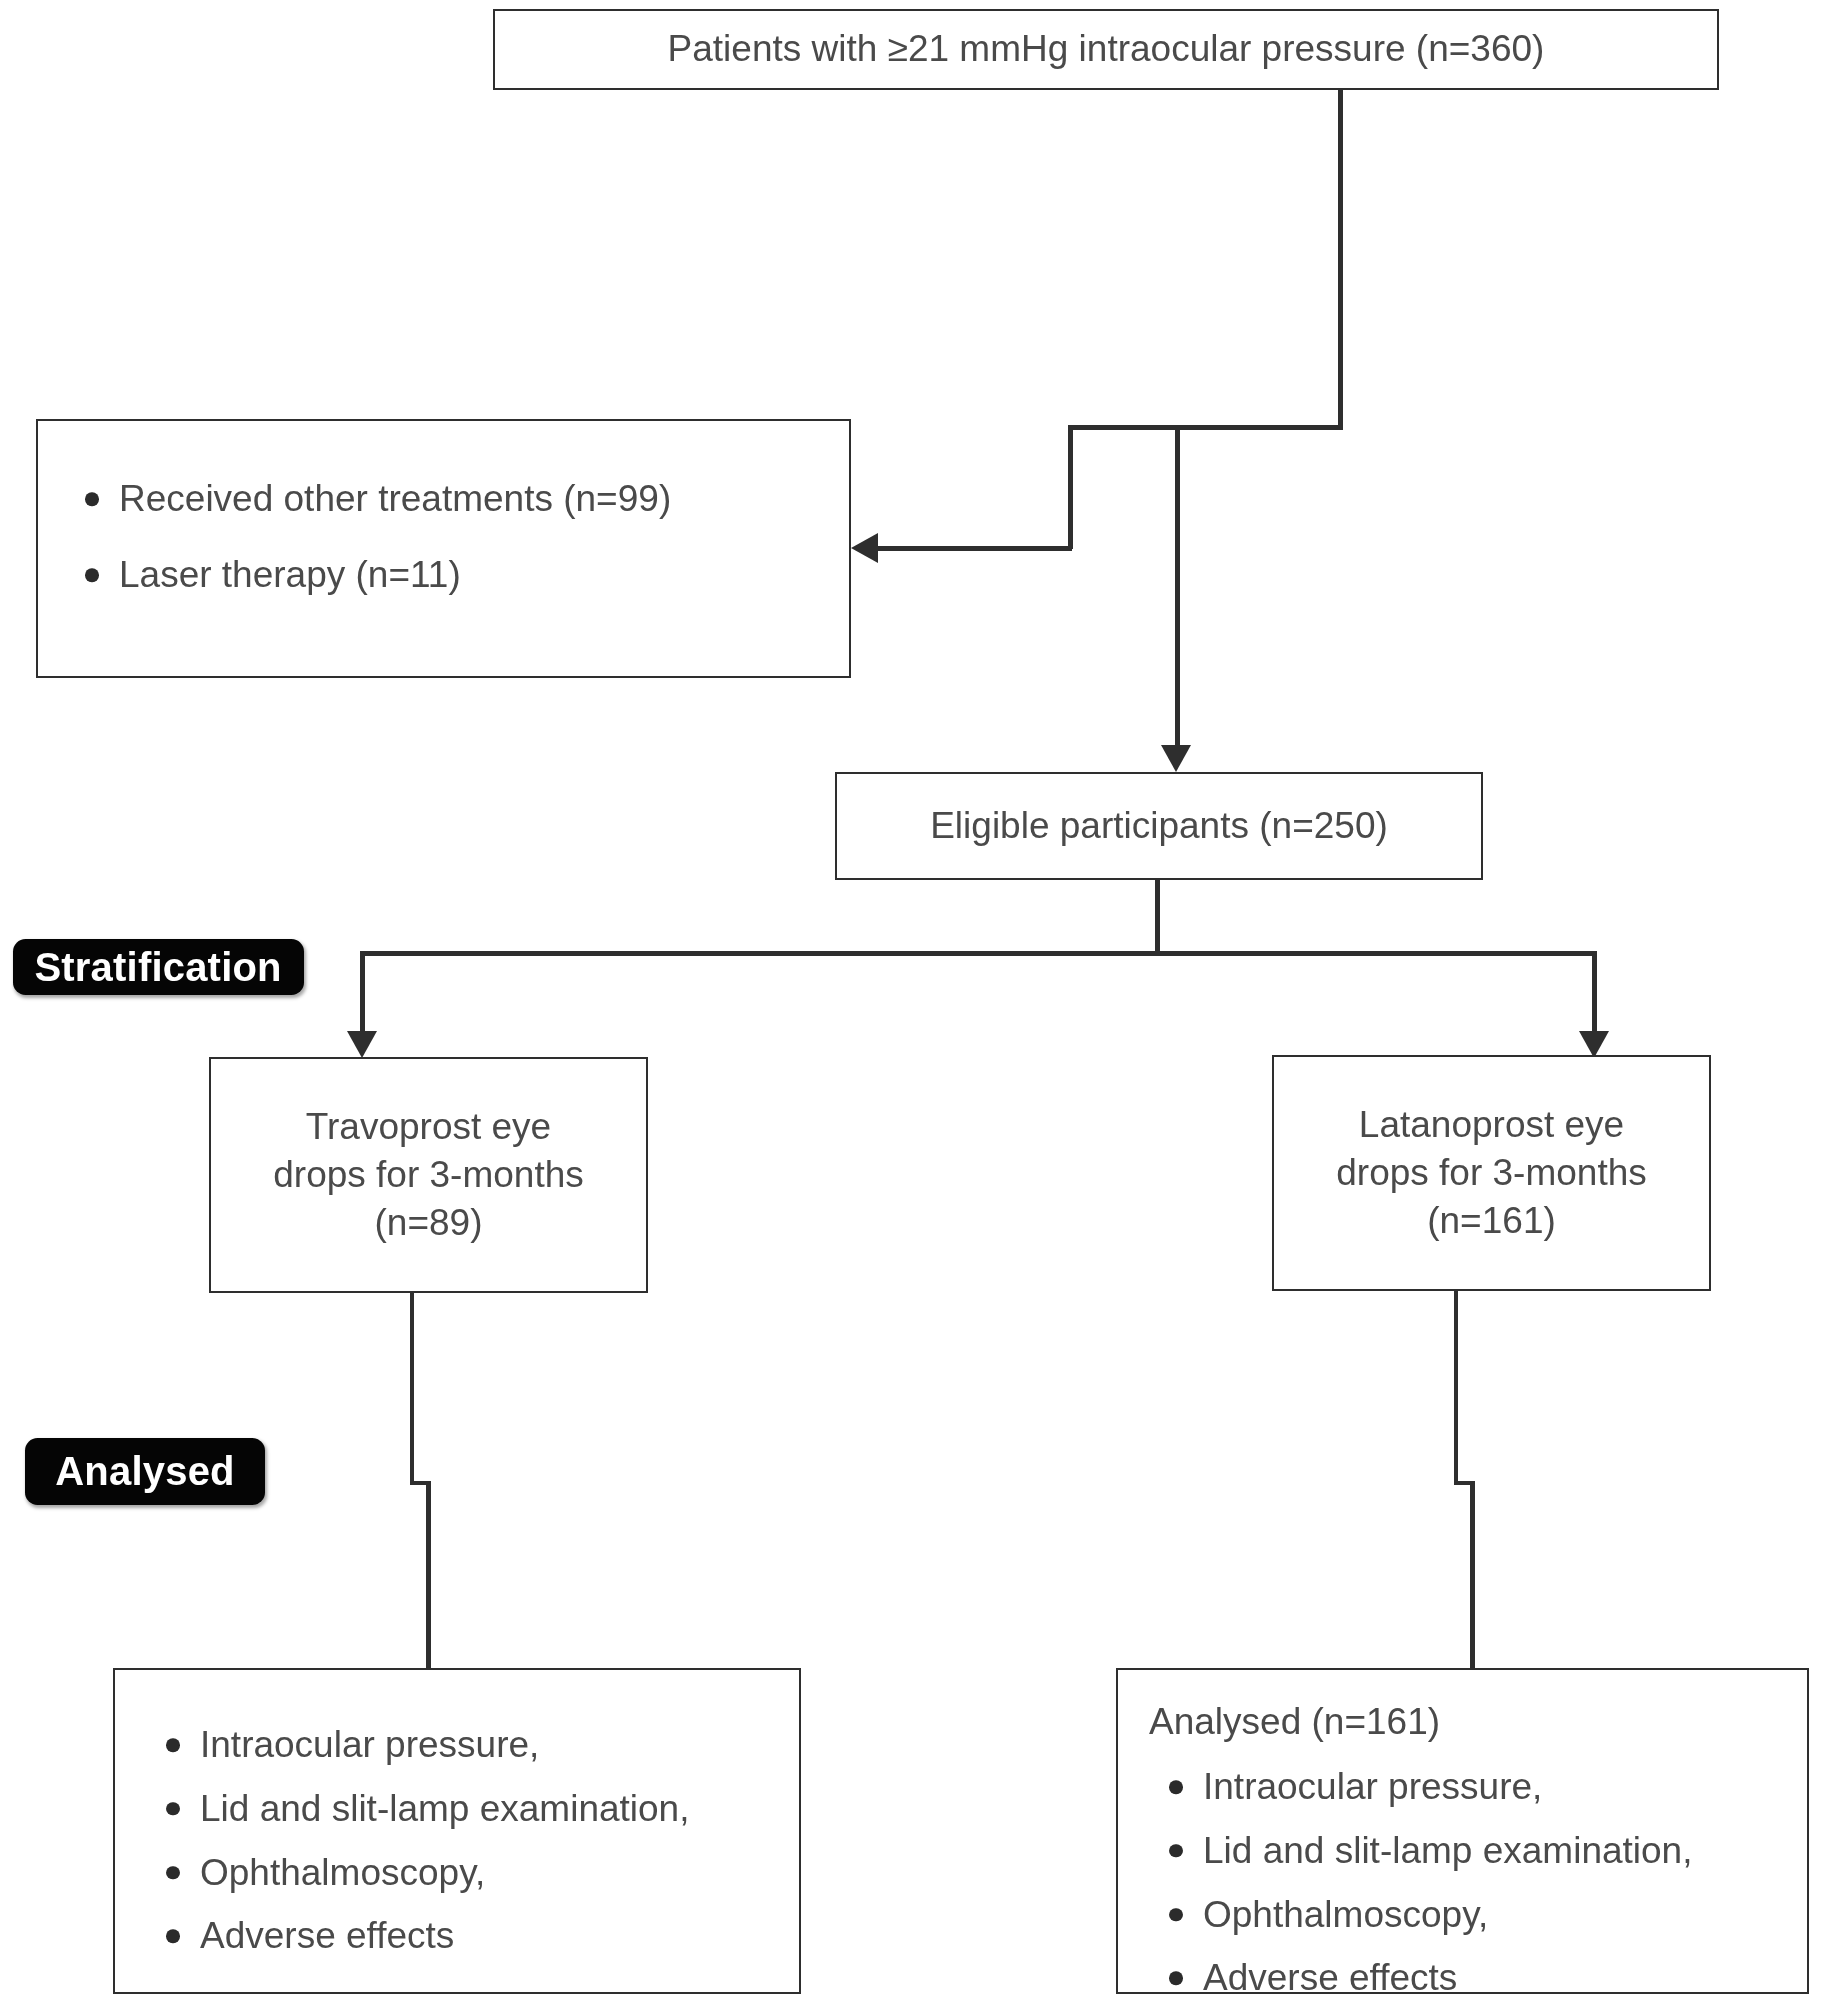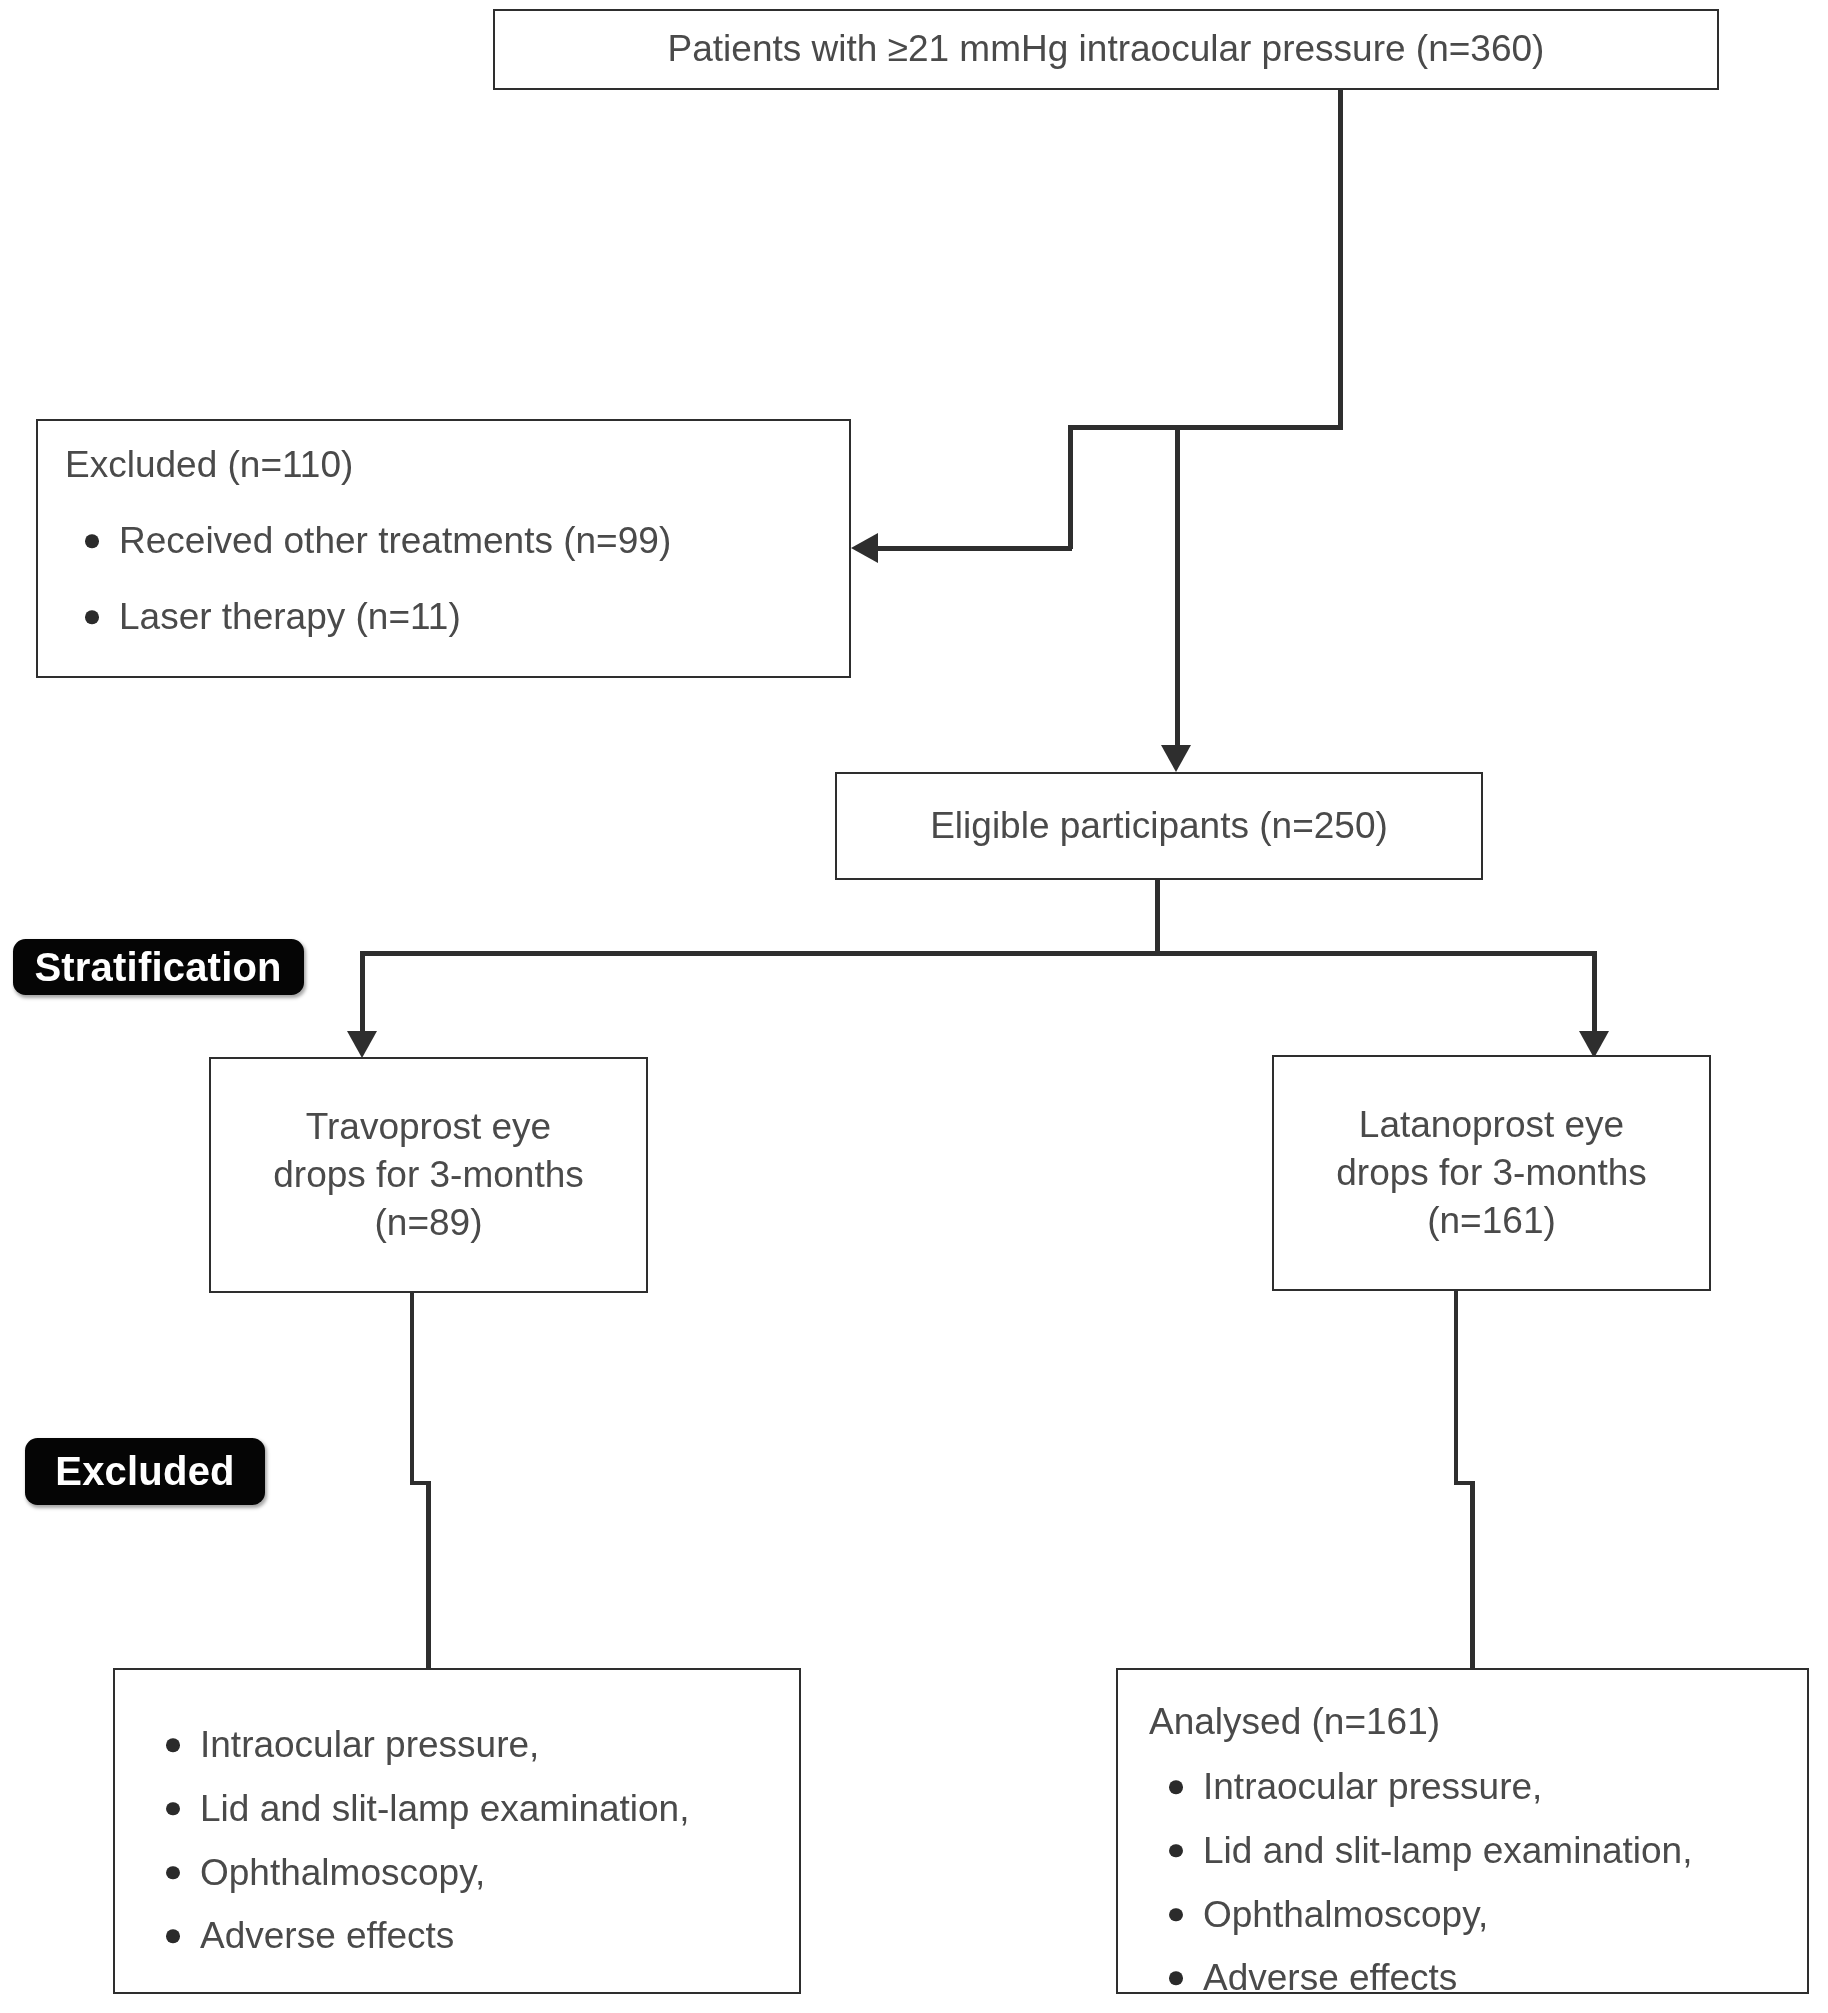--- a/index.html
+++ b/index.html
@@ -118,21 +118,20 @@
   <div class="ln vl" style="left:1338px; top:90px; width:4.5px; height:338px;"></div>
   <div class="ln hl" style="left:1068px; top:425px; width:275px; height:4.5px;"></div>
   <div class="ln vl" style="left:1068px; top:425px; width:4.5px; height:124px;"></div>
   <div class="ln hl" style="left:878px; top:546px; width:194px; height:4.5px;"></div>
   <div class="arrow-left" style="left:851px; top:533px;"></div>
 
   <div class="ln vl" style="left:1175px; top:427px; width:4.5px; height:321px;"></div>
   <div class="arrow-down" style="left:1161px; top:745px;"></div>
 
   <div class="fbox listbox" style="left:36px; top:419px; width:815px; height:259px; padding:23.4px 12.6px 0 27px;">
-    <div class="listtitle">Excluded (n=110)</div>
     <ul class="bullets" style="margin-top:34px;">
       <li>Received other treatments (n=99)</li>
       <li style="margin-top:34px;"> Laser therapy (n=11)</li>
     </ul>
   </div>
 
   <div class="fbox center" style="left:835px; top:772px; width:648px; height:108px;">
     <div class="boxtitle">Eligible participants (n=250)</div>
   </div>
 
@@ -161,21 +160,21 @@
 
   <div class="ln vl-thin" style="left:410px; top:1293px; width:3.6px; height:191px;"></div>
   <div class="ln hl-thin" style="left:410px; top:1481px; width:21px; height:3.6px;"></div>
   <div class="ln vl" style="left:426px; top:1481px; width:4.5px; height:191px;"></div>
 
   <div class="ln vl-thin" style="left:1454px; top:1291px; width:3.6px; height:193px;"></div>
   <div class="ln hl-thin" style="left:1454px; top:1481px; width:21px; height:3.6px;"></div>
   <div class="ln vl" style="left:1470px; top:1481px; width:4.5px; height:191px;"></div>
 
   <div class="badge" style="left:25px; top:1438px; width:240px; height:67px;">
-    <span>Excluded</span>
+    <span>Analysed</span>
   </div>
 
   <div class="fbox listbox" style="left:113px; top:1668px; width:688px; height:326px; padding:31px 12.6px 0 31px;">
     <ul class="bullets" style="margin-top:23.4px;">
       <li style="margin-top:0px;">Intraocular pressure,</li>
       <li style="margin-top:21.6px;">Lid and slit-lamp examination,</li>
       <li style="margin-top:21.6px;">Ophthalmoscopy,</li>
       <li style="margin-top:21.6px;">Adverse effects</li>
     </ul>
   </div>

